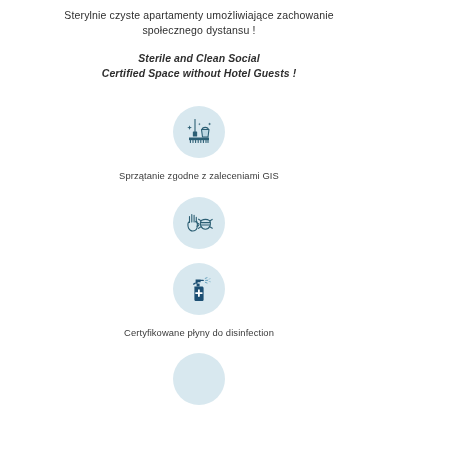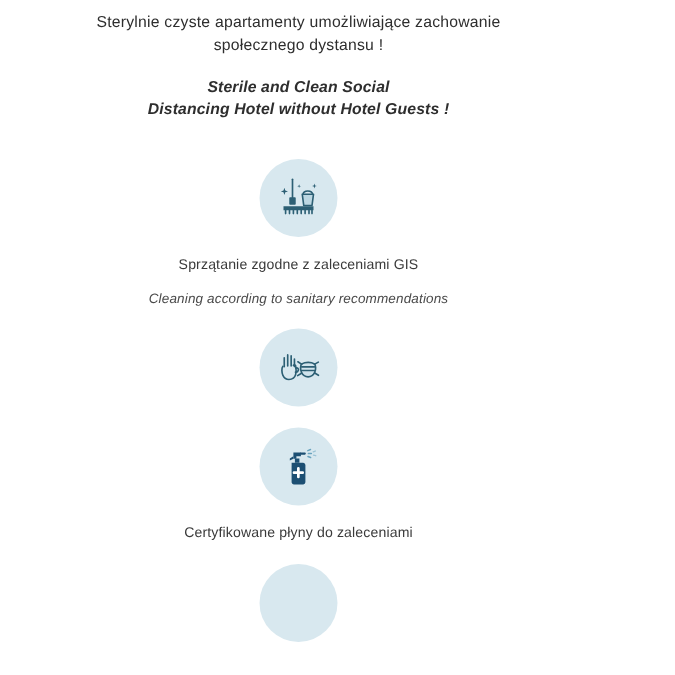--- a/index.html
+++ b/index.html
@@ -89,21 +89,21 @@
 </style>
 </head>
 <body>
 
 <div id="page">
 
   <div class="header">
     <div class="header-pl">Sterylnie czyste apartamenty umożliwiające zachowanie społecznego dystansu     !</div>
     <div class="header-en">
       <div>Sterile and Clean Social</div>
-      <div>Distancing Hotel without Hotel Guests !</div>
+      <div>Certified Space without Hotel Guests !</div>
     </div>
   </div>
 
   <div class="features">
 
     <div class="feature">
       <div class="icon-circle">
         <span>
           <svg width="34" height="34" viewBox="0 0 34 34" fill="none" stroke="#2c5f74" stroke-width="1.1" stroke-linecap="round" stroke-linejoin="round">
 
@@ -118,21 +118,20 @@
                      M16.2 25.2 L16.2 27.4 M18.8 25.2 L18.8 27.4 M21.4 25.2 L21.4 27.4
                      M24 25.2 L24 27.4 M26 25.2 L26 27.4"></path>
 
             <path d="M7.6 10.2 L8.2 12 L10 12.6 L8.2 13.2 L7.6 15 L7 13.2 L5.2 12.6 L7 12 Z" fill="#2c5f74" stroke="none"></path>
             <path d="M27.6 7.4 L28 8.6 L29.2 9 L28 9.4 L27.6 10.6 L27.2 9.4 L26 9 L27.2 8.6 Z" fill="#2c5f74" stroke="none"></path>
             <path d="M17.4 7.8 L17.7 8.8 L18.7 9.1 L17.7 9.4 L17.4 10.4 L17.1 9.4 L16.1 9.1 L17.1 8.8 Z" fill="#2c5f74" stroke="none"></path>
           </svg>
         </span>
       </div>
       <div class="feature-pl">Sprzątanie zgodne z zaleceniami GIS</div>
-      <div class="feature-en">Cleaning according to sanitary recommendations</div>
     </div>
 
     <div class="feature">
       <div class="icon-circle">
         <span>
           <svg width="34" height="34" viewBox="0 0 34 34" fill="none" stroke="#2c5f74" stroke-width="1.1" stroke-linecap="round" stroke-linejoin="round">
 
             <path d="M7.5 16.5 L7.5 10.5 M9.8 16 L9.8 8.6 M12.1 16 L12.1 9.2 M14.3 16.4 L14.3 11.4"></path>
             <path d="M6.6 16.2 C5.6 17.4 5.8 20.6 6.6 22.2 C7.4 23.8 8.6 25 10.6 25
                      C12.8 25 14.6 23.6 15.1 21.6 C15.5 20 15.4 17.6 15.2 16.3
@@ -169,21 +168,21 @@
 
             <path d="M17.6 7.4 L20.2 7.4" stroke="#1c4f73" stroke-width="1.4"></path>
 
             <path d="M22.2 5.4 L24 4.7 M22.6 7.4 L24.6 7.3 M22.3 9.3 L24.1 10" stroke="#6aa3be" stroke-width="1"></path>
             <path d="M25.8 6.2 L27.2 5.7 M26 8.4 L27.5 8.8" stroke="#9cc4d6" stroke-width="0.9"></path>
 
             <path d="M15.9 17.2 L15.9 23 M13 20.1 L18.8 20.1" stroke="#ffffff" stroke-width="1.8"></path>
           </svg>
         </span>
       </div>
-      <div class="feature-pl">Certyfikowane płyny do zaleceniami</div>
+      <div class="feature-pl">Certyfikowane płyny do disinfection</div>
     </div>
 
     <div class="feature">
       <div class="icon-circle">
         
       </div>
 
     </div>
 
   </div>

